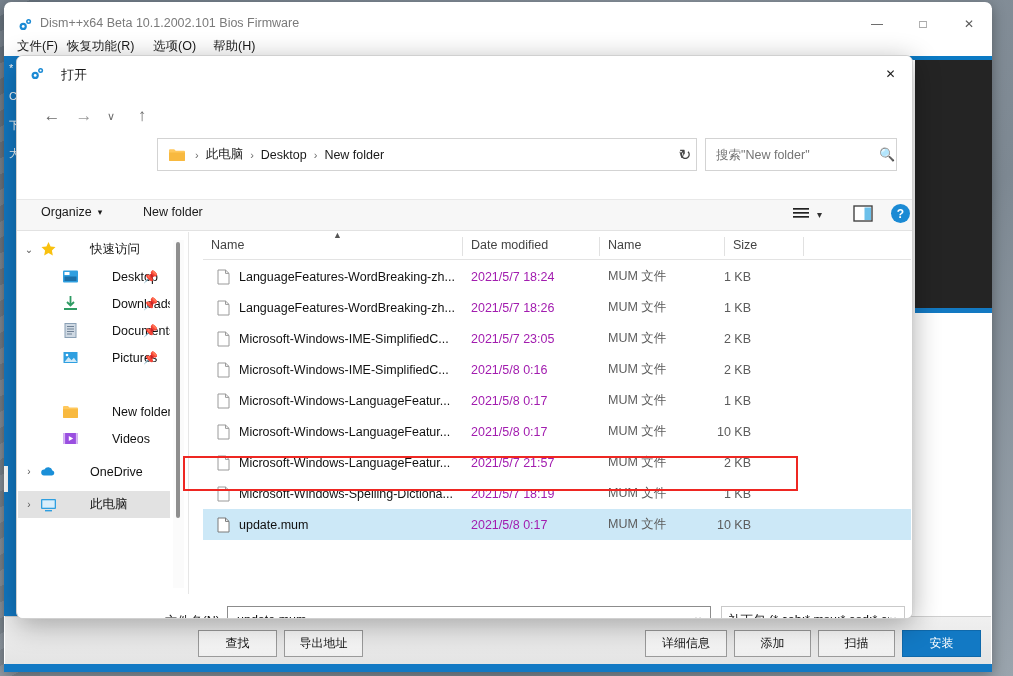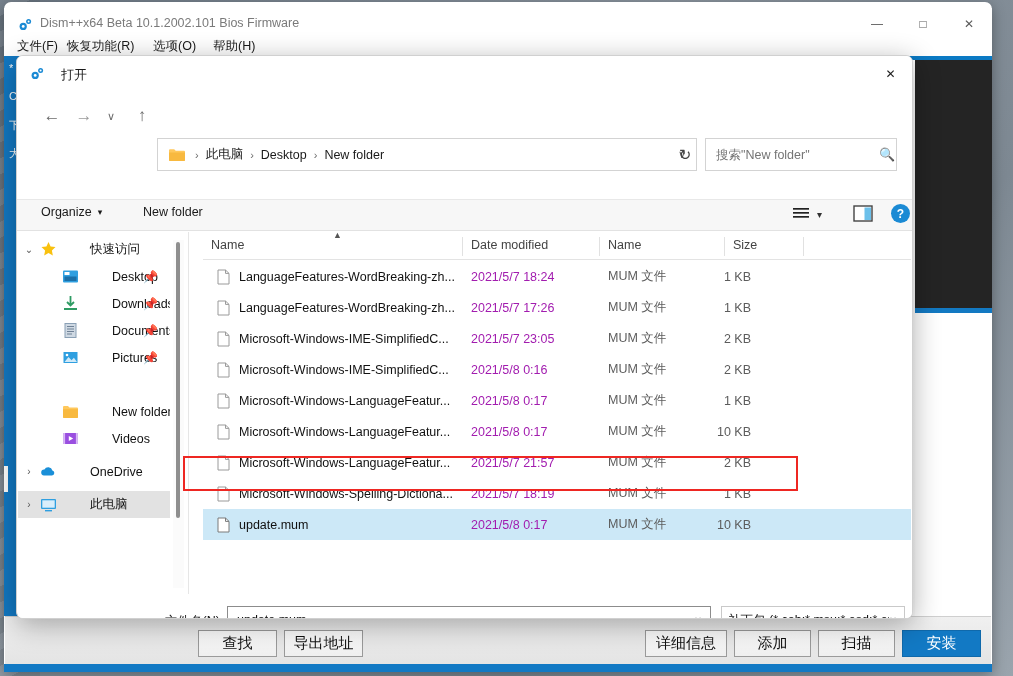--- a/index.html
+++ b/index.html
@@ -98,21 +98,21 @@
   #main-bottombar {
     position: absolute; left: 1px; top: 614px; width: 986px; height: 48px;
     background: linear-gradient(180deg, #f0f0f0 0%, #e4e4e4 100%);
     border-top: 1px solid #cfcfcf;
   }
   .tbtn {
     position: absolute; top: 13px; height: 27px;
     background: linear-gradient(180deg,#fdfdfd 0%, #efefef 100%);
     border: 1px solid #9a9a9a;
     display: flex; align-items: center; justify-content: center;
-    font-size: 15px; color: #111;
+    font-size: 12px; color: #111;
   }
   .tbtn.primary {
     background: #1279c4; border-color: #0f69ab; color: #ffffff;
   }
   #main-statusbar {
     position: absolute; left: 0; top: 662px; width: 988px; height: 8px;
     background: #1279c4;
   }
 
   
@@ -529,21 +529,21 @@
       <span class="fr-type">MUM 文件</span>
       <span class="fr-size">1 KB</span>
     </div>
 
     <div class="file-row" style="top:31px">
       <svg class="fr-icon" viewBox="0 0 13 16">
           <path d="M1 1h7.5L12 4.4V15H1z" fill="#fff" stroke="#9a9a9a"></path>
           <path d="M8.5 1v3.4H12" fill="none" stroke="#9a9a9a"></path>
         </svg>
       <span class="fr-name">LanguageFeatures-WordBreaking-zh...</span>
-      <span class="fr-date">2021/5/7 17:26</span>
+      <span class="fr-date">2021/5/7 18:26</span>
       <span class="fr-type">MUM 文件</span>
       <span class="fr-size">1 KB</span>
     </div>
 
     <div class="file-row" style="top:62px">
       <svg class="fr-icon" viewBox="0 0 13 16">
           <path d="M1 1h7.5L12 4.4V15H1z" fill="#fff" stroke="#9a9a9a"></path>
           <path d="M8.5 1v3.4H12" fill="none" stroke="#9a9a9a"></path>
         </svg>
       <span class="fr-name">Microsoft-Windows-IME-SimplifiedC...</span>

